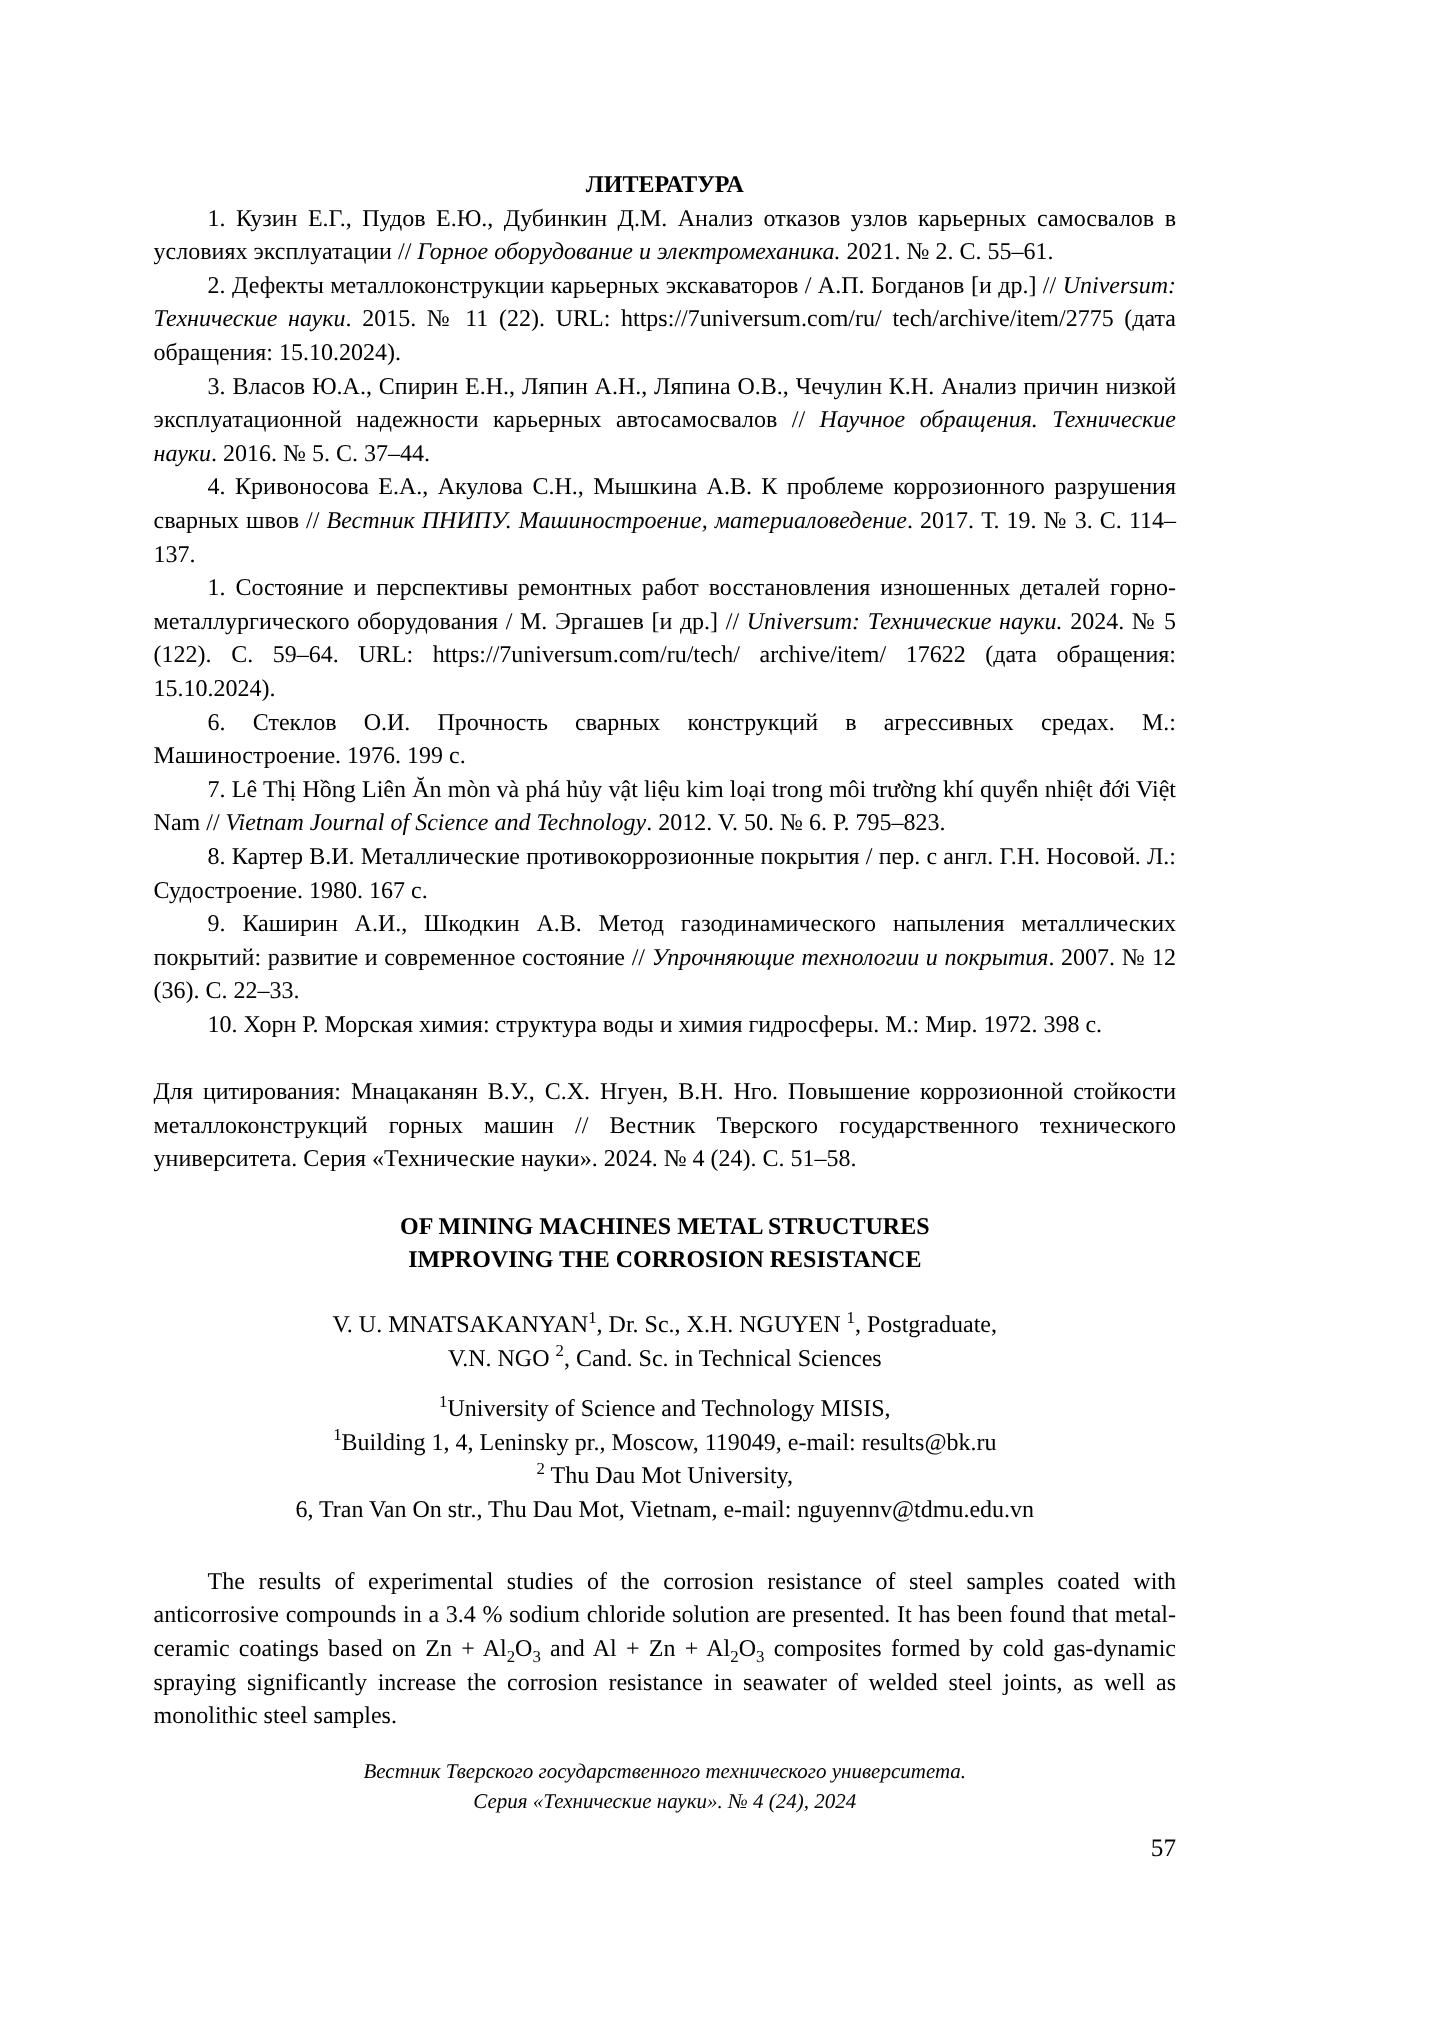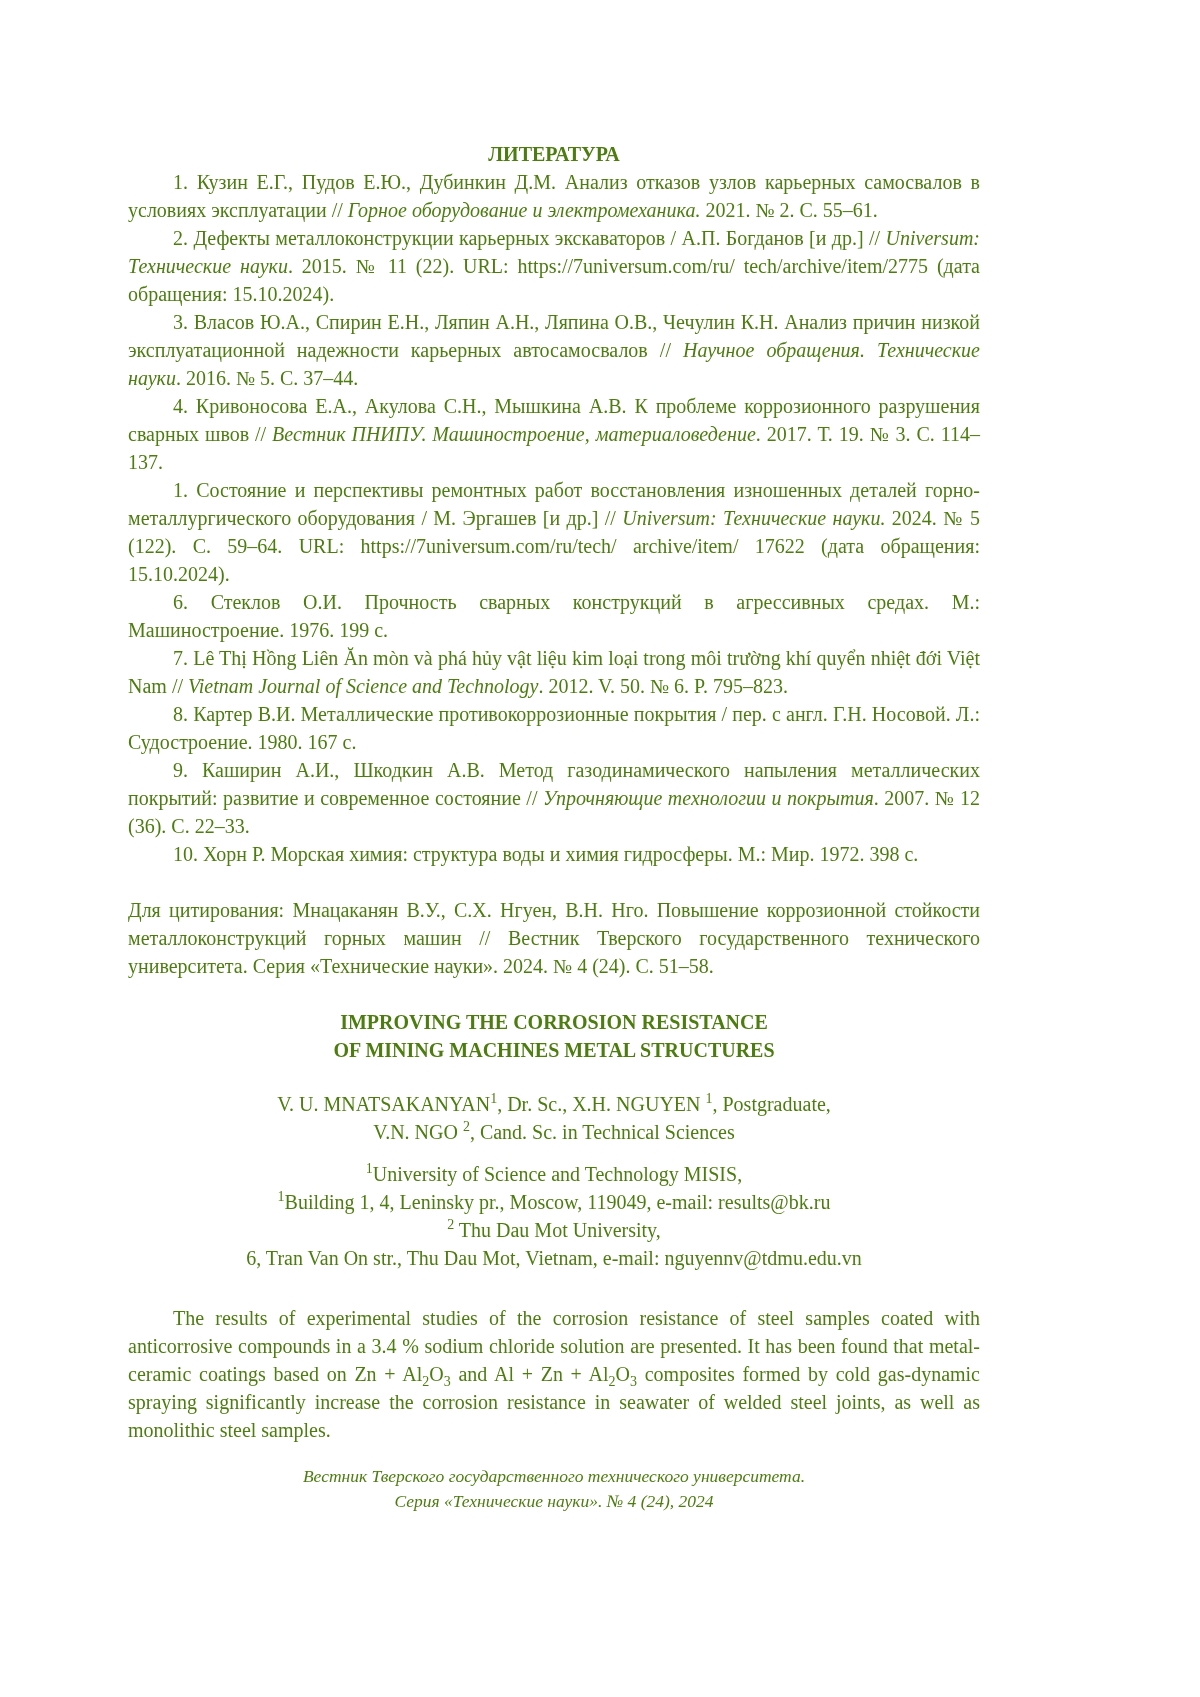--- a/index.html
+++ b/index.html
@@ -1,21 +1,21 @@
 <!DOCTYPE html>
 <html><head>
 <meta charset="utf-8">
 <style>
   html, body { margin: 0; padding: 0; background: #ffffff; }
   .page {
     position: relative;
     width: 1200px;
     height: 1697px;
     background: #ffffff;
-    color: #4d7c0f;
+    color: #000000;
     font-family: "Liberation Serif", "DejaVu Serif", serif;
     overflow: hidden;
   }
   .content {
     position: absolute;
     left: 128px;
     top: 140px;
     width: 852px;
     font-size: 20px;
     line-height: 28px;
@@ -87,22 +87,22 @@
     <p class="ref"><span>1. Состояние и перспективы ремонтных работ восстановления изношенных деталей горно-металлургического оборудования / М. Эргашев [и др.] // </span><span class="it">Universum: Технические науки.</span><span> 2024. № 5 (122). С. 59–64. URL: https://7universum.com/ru/tech/ archive/item/ 17622 (дата обращения: 15.10.2024).</span></p>
     <p class="ref"><span>6. Стеклов О.И. Прочность сварных конструкций в агрессивных средах. М.: Машиностроение. 1976. 199 с.</span></p>
     <p class="ref"><span>7. Lê Thị Hồng Liên Ăn mòn và phá hủy vật liệu kim loại trong môi trường khí quyển nhiệt đới Việt Nam // </span><span class="it">Vietnam Journal of Science and Technology</span><span>. 2012. V. 50. № 6. P. 795–823.</span></p>
     <p class="ref"><span>8. Картер В.И. Металлические противокоррозионные покрытия / пер. с англ. Г.Н. Носовой. Л.: Судостроение. 1980. 167 с.</span></p>
     <p class="ref"><span>9. Каширин А.И., Шкодкин А.В. Метод газодинамического напыления металлических покрытий: развитие и современное состояние // </span><span class="it">Упрочняющие технологии и покрытия</span><span>. 2007. № 12 (36). С. 22–33.</span></p>
     <p class="ref"><span>10. Хорн Р. Морская химия: структура воды и химия гидросферы. М.: Мир. 1972. 398 с.</span></p>
 
     <p class="citation"><span class="b">Для цитирования</span><span>: Мнацаканян В.У., С.Х. Нгуен, В.Н. Нго. Повышение коррозионной стойкости металлоконструкций горных машин // Вестник Тверского государственного технического университета. Серия «Технические науки». 2024.  № 4 (24). С. 51–58.</span></p>
 
     <div class="en-title">
+      <div>OF MINING MACHINES METAL STRUCTURES</div>
       <div>IMPROVING THE CORROSION RESISTANCE</div>
-      <div>OF MINING MACHINES METAL STRUCTURES</div>
     </div>
 
     <div class="authors">
       <div><span>V. U. MNATSAKANYAN</span><sup>1</sup><span>, Dr. Sc., X.H. NGUYEN </span><sup>1</sup><span>, Postgraduate,</span></div>
       <div><span>V.N. NGO </span><sup>2</sup><span>, Cand. Sc. in Technical Sciences</span></div>
     </div>
 
     <div class="affils">
       <div><sup>1</sup><span>University of Science and Technology MISIS,</span></div>
       <div><sup>1</sup><span>Building 1, 4, Leninsky pr.,  Moscow, 119049, e-mail: results@bk.ru</span></div>
@@ -110,15 +110,16 @@
       <div><span>6, Tran Van On str., Thu Dau Mot, Vietnam, e-mail: nguyennv@tdmu.edu.vn</span></div>
     </div>
 
     <p class="abstract"><span>The results of experimental studies of the corrosion resistance of steel samples coated with anticorrosive compounds in a 3.4 % sodium chloride solution are presented. It has been found that metal-ceramic coatings based on Zn + Al</span><sub>2</sub><span>O</span><sub>3</sub><span> and Al + Zn + Al</span><sub>2</sub><span>O</span><sub>3</sub><span> composites formed by cold gas-dynamic spraying significantly increase the corrosion resistance in seawater of welded steel joints, as well as monolithic steel samples.</span></p>
 
     <div class="journal-footer">
       <div>Вестник Тверского государственного технического университета.</div>
       <div>Серия «Технические науки». № 4 (24), 2024</div>
     </div>
 
+    <div class="pageno">57</div>
 
   </div>
 </div>
 
 </body></html>

